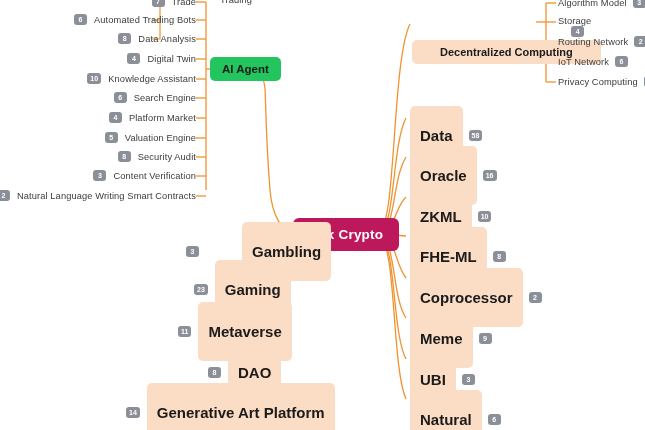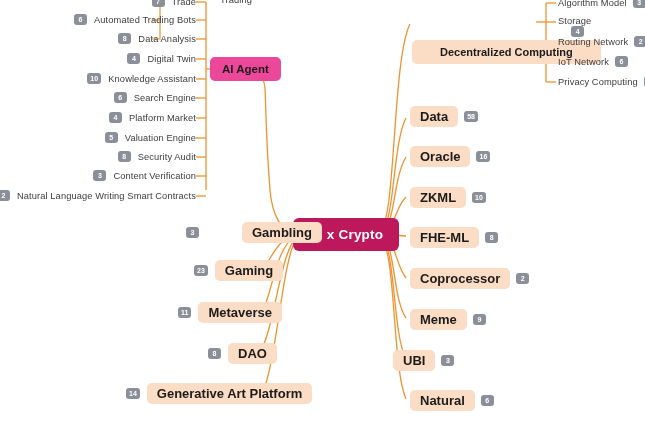--- a/index.html
+++ b/index.html
@@ -23,32 +23,32 @@
   .node.center{
     background:#be185d;
     color:#ffffff;
     font-weight:bold;
     font-size:13.5px;
     padding:9px 16px;
     border-radius:6px;
     letter-spacing:.2px;
   }
   .node.branch{
-    background:#ec4899;
+    background:#22c55e;
     color:#1b1b1b;
     font-weight:bold;
     font-size:11.5px;
     padding:6px 12px;
   }
   .node.sub{
     background:#FBDCC4;
     color:#1b1b1b;
     font-weight:bold;
-    font-size:13px;
-    padding:3px 10px;
+    font-size:15px;
+    padding:21px 10px;
   }
 
   .leaf{
     position:absolute;
     display:flex;align-items:center;
     font-size:9.3px;
     color:#3c3c3c;
     white-space:nowrap;
     letter-spacing:.1px;
   }
@@ -218,21 +218,21 @@
     <span class="badge ml">8</span>
   </div>
   <div class="nodewrap" style="left:410px;top:268px;">
     <div class="node sub">Coprocessor</div>
     <span class="badge ml">2</span>
   </div>
   <div class="nodewrap" style="left:410px;top:309px;">
     <div class="node sub">Meme</div>
     <span class="badge ml">9</span>
   </div>
-  <div class="nodewrap" style="left:393px;top:350px;">
+  <div class="nodewrap" style="left:410px;top:350px;">
     <div class="node sub">UBI</div>
     <span class="badge ml">3</span>
   </div>
   <div class="nodewrap" style="left:410px;top:390px;">
     <div class="node sub">Natural</div>
     <span class="badge ml">6</span>
   </div>
 
   <div class="node sub" style="left:412px;top:12px;padding:6px 28px;font-size:11px;margin-top:28px;">Decentralized Computing</div>
 

